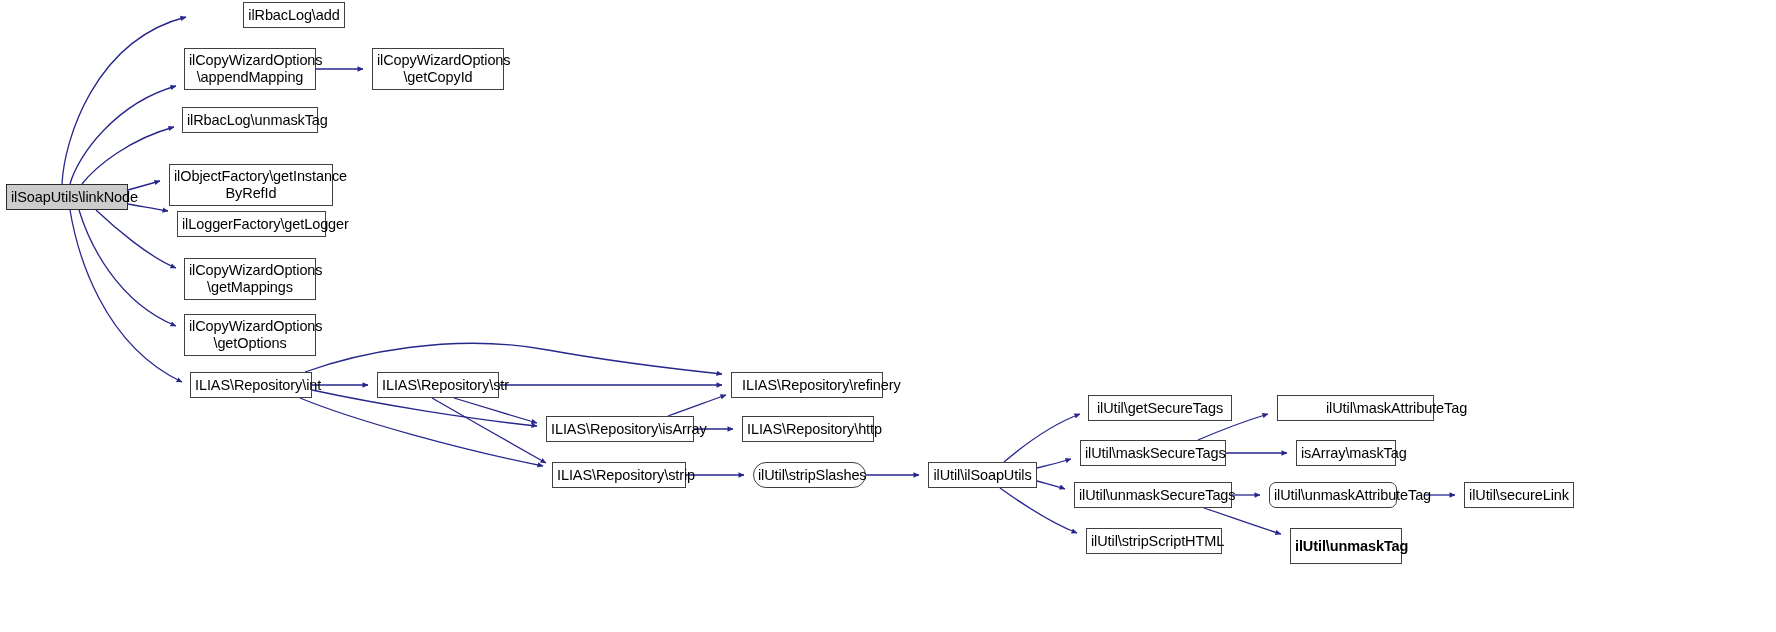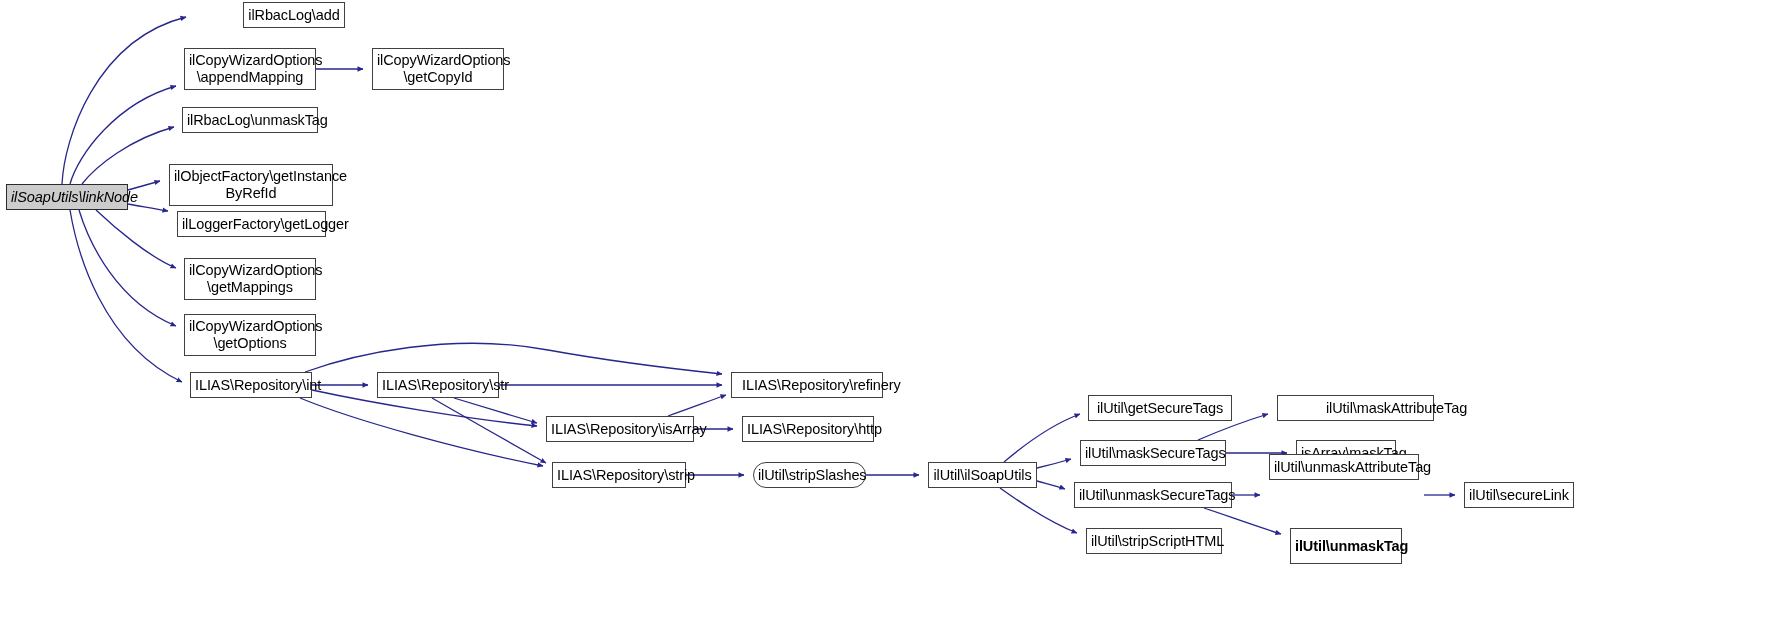--- a/index.html
+++ b/index.html
@@ -36,21 +36,20 @@
     align-items: center;
     justify-content: center;
     text-align: center;
     white-space: pre-line;
     letter-spacing: -0.1px;
     z-index: 2;
   }
   .node.root {
     background: #cccccc;
     border-color: #2b2b2b;
-    font-style: italic;
   }
   .node .label {
     display: block;
     width: 100%;
     padding: 0 4px;
     box-sizing: border-box;
   }
 </style>
 </head>
 <body>
@@ -113,16 +112,16 @@
     <div class="node" style="left: 742px; top: 416px; width: 132px; height: 26px;"><span class="label">ILIAS\Repository\http</span></div>
     <div class="node" style="left: 552px; top: 462px; width: 134px; height: 26px;"><span class="label">ILIAS\Repository\strip</span></div>
     <div class="node" style="left: 753px; top: 462px; width: 113px; height: 26px; border-radius: 13px;"><span class="label">ilUtil\stripSlashes</span></div>
     <div class="node" style="left: 928px; top: 462px; width: 109px; height: 26px;"><span class="label">ilUtil\ilSoapUtils</span></div>
     <div class="node" style="left: 1088px; top: 395px; width: 144px; height: 26px;"><span class="label">ilUtil\getSecureTags</span></div>
     <div class="node" style="left: 1080px; top: 440px; width: 146px; height: 26px;"><span class="label">ilUtil\maskSecureTags</span></div>
     <div class="node" style="left: 1074px; top: 482px; width: 158px; height: 26px;"><span class="label">ilUtil\unmaskSecureTags</span></div>
     <div class="node" style="left: 1086px; top: 528px; width: 136px; height: 26px;"><span class="label">ilUtil\stripScriptHTML</span></div>
     <div class="node" style="left: 1277px; top: 395px; width: 157px; height: 26px; padding-left: 44px;"><span class="label">ilUtil\maskAttributeTag</span></div>
     <div class="node" style="left: 1296px; top: 440px; width: 100px; height: 26px;"><span class="label">isArray\maskTag</span></div>
-    <div class="node" style="left: 1269px; top: 454px; width: 150px; height: 26px;"><span class="label">ilUtil\unmaskAttributeTag</span></div>
+    <div class="node" style="left: 1269px; top: 482px; width: 128px; height: 26px; border-radius: 7px;"><span class="label">ilUtil\unmaskAttributeTag</span></div>
     <div class="node" style="left: 1290px; top: 528px; width: 112px; height: 36px; font-weight: bold;"><span class="label">ilUtil\unmaskTag</span></div>
     <div class="node" style="left: 1464px; top: 482px; width: 110px; height: 26px;"><span class="label">ilUtil\secureLink</span></div>
   </div>
 
 </body></html>

